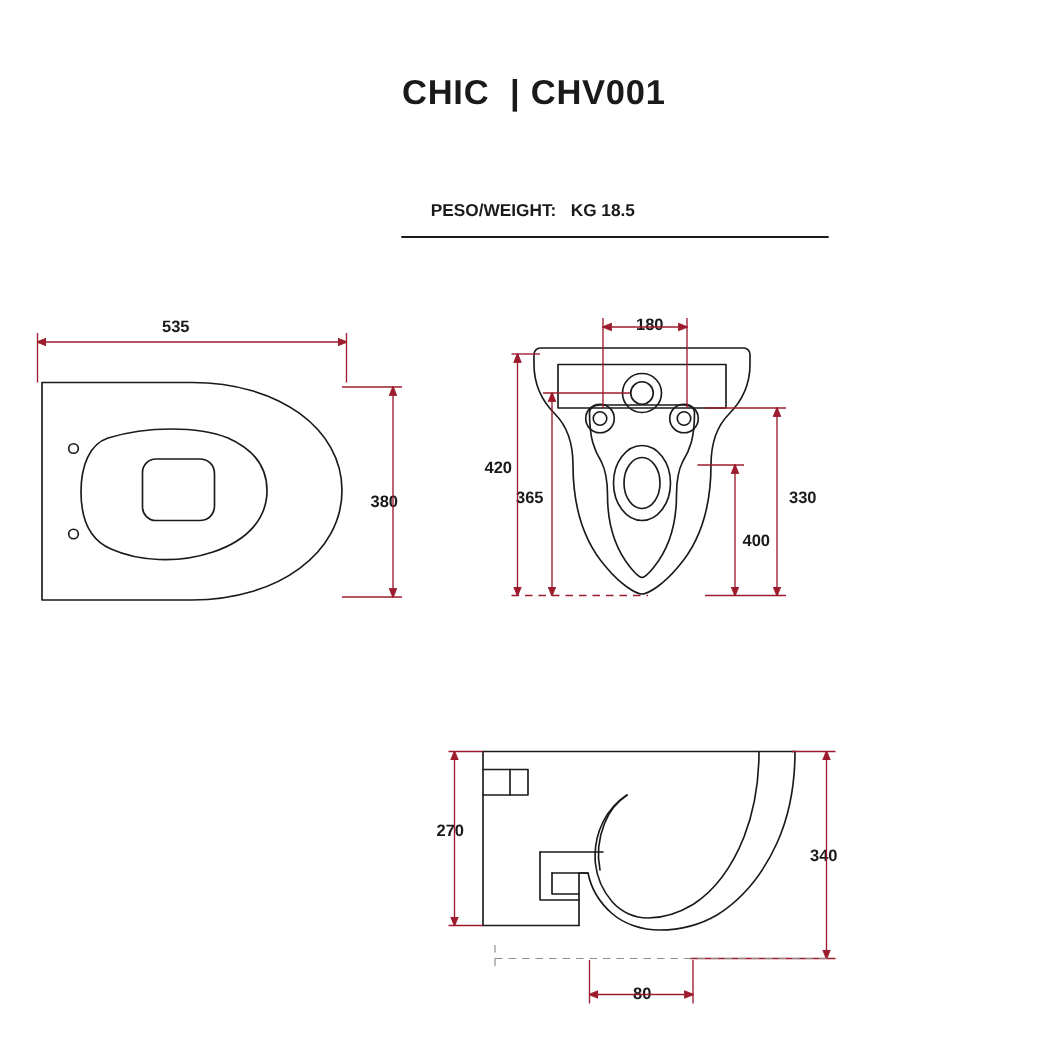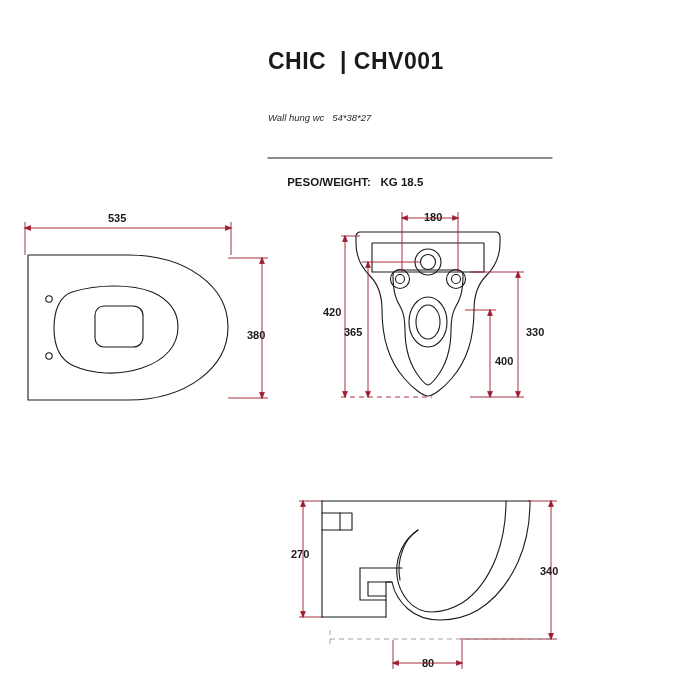--- a/index.html
+++ b/index.html
@@ -63,21 +63,20 @@
   }
 </style>
 </head>
 <body>
 
 <div class="sheet">
 
   <div class="hdr">
     <div class="hdr-title">CHIC  | CHV001</div>
     <div class="hdr-sub">
-      <div class="it">Wall hung wc   54*38*27</div>
     </div>
     <div class="hdr-weight">
       <span>PESO/WEIGHT:</span><span>&nbsp;&nbsp;&nbsp;</span><span>KG 18.5</span>
     </div>
   </div>
 
   <div class="dim-label" style="left:108px; top:212px;">535</div>
   <div class="dim-label" style="left:247px; top:329px;">380</div>
 
   <div class="dim-label" style="left:424px; top:211px;">180</div>

